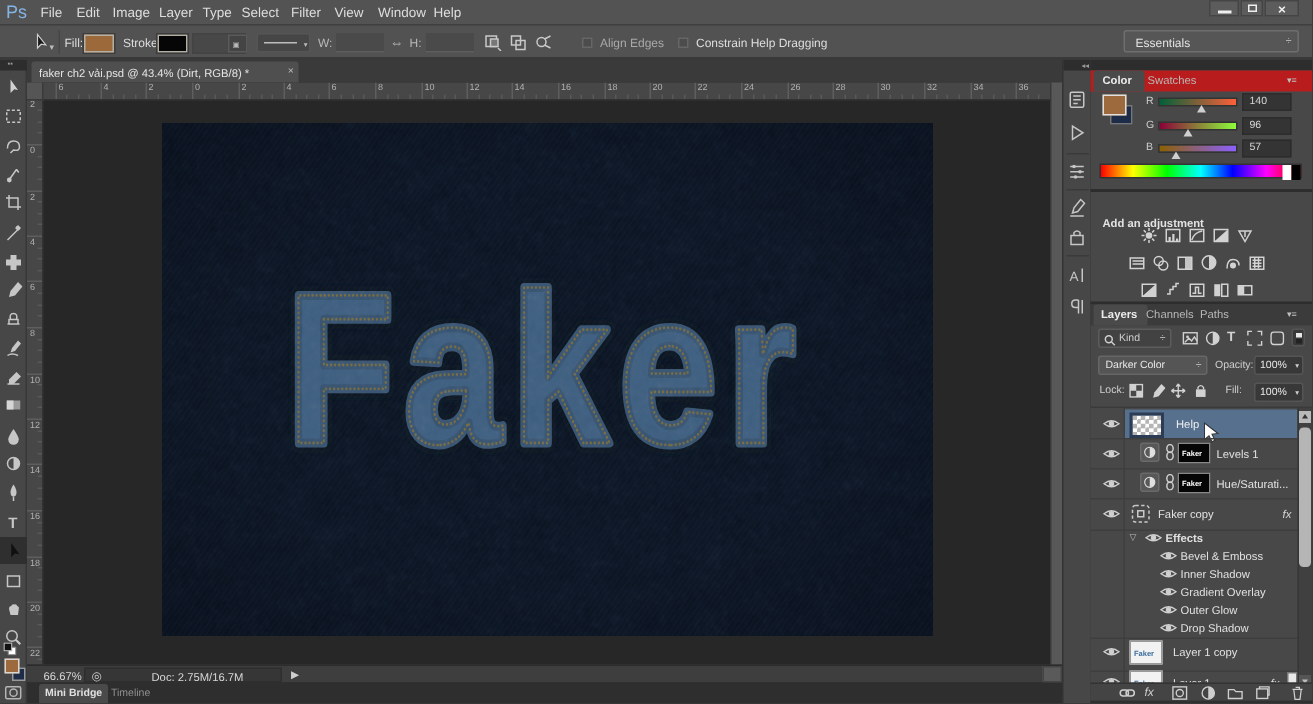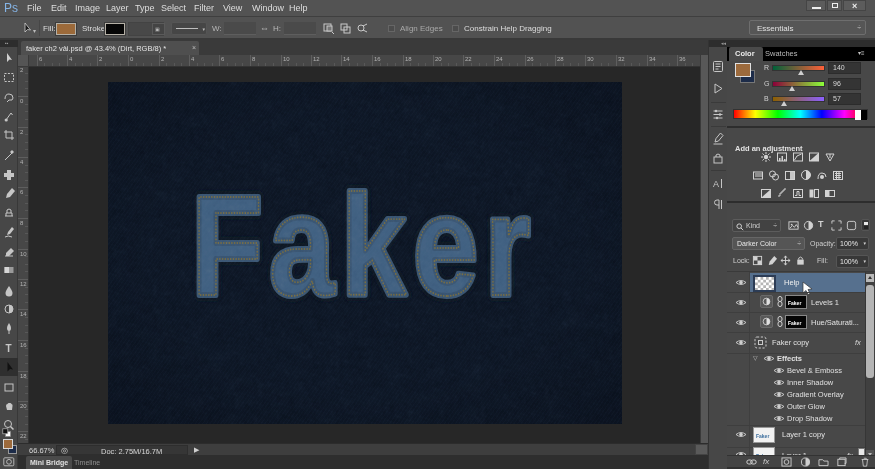--- a/index.html
+++ b/index.html
@@ -434,21 +434,21 @@
       <svg class="abs" style="left:3px;top:137px;" width="12" height="13" viewBox="0 0 12 13">
         <text x="1" y="10" font-size="9" fill="#c6c6c6" font-family="Liberation Sans">A</text>
         <path d="M9.5 2 v9" stroke="#c6c6c6"></path>
       </svg>
       <svg class="abs" style="left:3px;top:158px;" width="12" height="13" viewBox="0 0 12 13">
         <path d="M7 2 v9 M9.5 2 v9 M7 2 h-2 q-2.5 0 -2.5 2.5 q0 2.5 2.5 2.5 h2" stroke="#c6c6c6" fill="none"></path>
       </svg>
     </div>
 <div class="abs" style="left:727px;top:40px;width:148px;height:429px;background:#484848;">
       <div class="abs" style="left:0;top:0;width:148px;height:7px;background:#2d2d2d;"></div>
-      <div class="abs" style="left:0;top:7px;width:148px;height:14px;background:#000000;">
+      <div class="abs" style="left:0;top:7px;width:148px;height:14px;background:#b91c1c;">
         <div class="abs" style="left:2px;top:0px;width:34px;height:14px;background:#4a4a4a;border-radius:2px 2px 0 0;">
           <span style="position:absolute;left:6px;top:2px;font-size:7.5px;color:#ececec;font-weight:bold;">Color</span>
         </div>
         <span class="abs" style="left:38px;top:2px;font-size:7.5px;color:#b9b9b9;">Swatches</span>
         <span class="abs" style="left:131px;top:2px;font-size:6px;color:#c0c0c0;">▾≡</span>
       </div>
       <div class="abs" style="left:13px;top:30px;width:15px;height:13px;background:#1d2c49;border:1px solid #777;"></div>
       <div class="abs" style="left:8px;top:23px;width:16px;height:14px;background:#9c6a3c;border:1px solid #e0e0e0;"></div>
       <span class="abs" style="left:37px;top:24px;font-size:7px;color:#cfcfcf;">R</span>
       <div class="abs" style="left:45px;top:25px;width:53px;height:6px;background:linear-gradient(to right,rgb(0,96,57),rgb(255,96,57));border:1px solid #333;"></div>
@@ -531,20 +531,28 @@
       </svg>
       <svg class="abs" style="left:81px;top:147px;" width="12" height="12" viewBox="0 0 12 12">
         <rect x="1.5" y="2.5" width="4" height="8" fill="#d2d2d2"></rect>
         <rect x="6.5" y="2.5" width="4" height="8" stroke="#d2d2d2" fill="none"></rect>
       </svg>
       <svg class="abs" style="left:97px;top:147px;" width="12" height="12" viewBox="0 0 12 12">
         <rect x="1.5" y="3.5" width="9" height="6" stroke="#d2d2d2" fill="none"></rect>
         <rect x="1.5" y="3.5" width="4" height="6" fill="#d2d2d2"></rect>
       </svg>
       <div class="abs" style="left:0;top:161px;width:148px;height:2px;background:#2d2d2d;"></div>
+      <div class="abs" style="left:0;top:163px;width:148px;height:14px;background:#3b3b3b;">
+        <div class="abs" style="left:2px;top:0px;width:36px;height:14px;background:#4a4a4a;border-radius:2px 2px 0 0;">
+          <span style="position:absolute;left:5px;top:2px;font-size:7.5px;color:#ececec;font-weight:bold;">Layers</span>
+        </div>
+        <span class="abs" style="left:37px;top:2px;font-size:7.5px;color:#b9b9b9;">Channels</span>
+        <span class="abs" style="left:73px;top:2px;font-size:7.5px;color:#b9b9b9;">Paths</span>
+        <span class="abs" style="left:131px;top:2px;font-size:6px;color:#c0c0c0;">▾≡</span>
+      </div>
       <div class="abs" style="left:5px;top:179px;width:49px;height:13px;background:#424242;border:1px solid #5c5c5c;border-radius:2px;">
         <svg style="position:absolute;left:3px;top:2.5px;" width="8" height="8" viewBox="0 0 8 8">
           <circle cx="3.2" cy="3.2" r="2.3" fill="none" stroke="#cfcfcf"></circle>
           <path d="M5 5 l2.2 2.2" stroke="#cfcfcf"></path>
         </svg>
         <span style="position:absolute;left:13px;top:2px;font-size:7px;color:#cfcfcf;">Kind</span>
         <span style="position:absolute;right:3px;top:2px;font-size:7px;color:#cfcfcf;">÷</span>
       </div>
       <svg class="abs" style="left:61px;top:180px;" width="11" height="11" viewBox="0 0 12 12">
         <rect x="1" y="2" width="10" height="8" stroke="#d2d2d2" fill="none"></rect>

